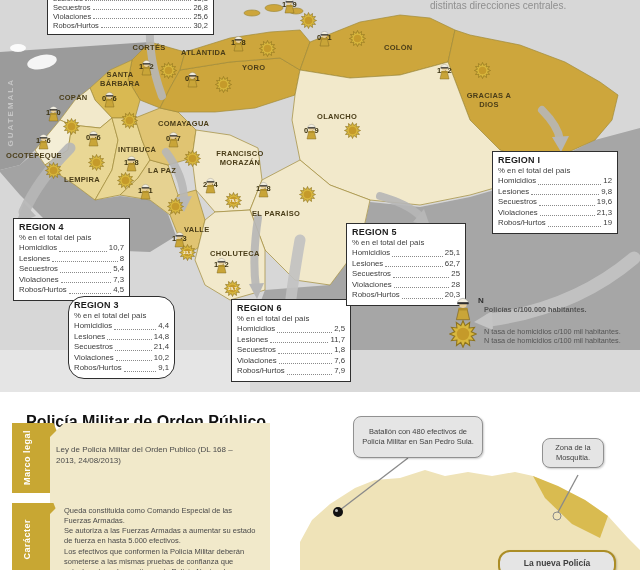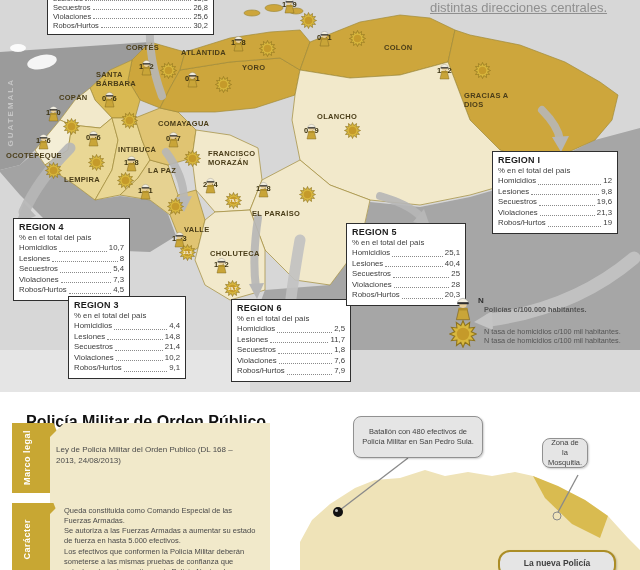--- a/index.html
+++ b/index.html
@@ -1,31 +1,31 @@
 <!DOCTYPE html>
 <html><head>
 <meta charset="utf-8">
 <style>
   html,body{margin:0;padding:0;background:#fff;font-family:"Liberation Sans",sans-serif;}
   .canvas{position:relative;width:640px;height:570px;overflow:hidden;background:#fff;}
   .map-section{position:absolute;top:0;left:0;width:640px;height:392px;background:#d7d7d7;}
   .map-section svg{position:absolute;top:0;left:0;}
-  .dlabel{position:absolute;font-size:7.5px;font-weight:bold;color:#4a3d18;letter-spacing:.3px;line-height:1.15;text-align:left;}
+  .dlabel{position:absolute;font-size:7.5px;font-weight:bold;color:#4a3d18;letter-spacing:.3px;line-height:1.15;text-align:center;}
   .dlabel.nowrap{white-space:nowrap;overflow:hidden;text-align:left;}
   .marker{position:absolute;display:flex;align-items:flex-start;gap:2px;}
   .marker .mval{font-size:7.5px;font-weight:bold;color:#3a3110;margin-top:6px;}
   .star{position:absolute;}
   .region-box{position:absolute;background:#fff;border:1px solid #2f2f2f;padding:3px 5px 4px 5px;box-sizing:border-box;}
   .region-box h3{margin:0 0 1px 0;font-size:9px;font-weight:bold;color:#1c1c1c;letter-spacing:.2px;}
   .region-box .sub{font-size:7.8px;color:#3c3c3c;margin-bottom:1px;}
   .rrow{display:flex;align-items:flex-end;font-size:7.8px;color:#3c3c3c;line-height:10.6px;}
   .rrow .dots{flex:1;border-bottom:1px dotted #8a8a8a;margin:0 2px 2px 2px;}
   .rrow .val{font-weight:normal;}
   .region-box.compact .rrow{line-height:9px;font-size:7.5px;}
-  .top-note{position:absolute;left:430px;top:0px;font-size:13px;color:#8f8f8f;text-decoration:underline;}
+  .top-note{position:absolute;left:430px;top:0px;font-size:10px;color:#8f8f8f;}
   .guate{position:absolute;left:6px;top:78px;writing-mode:vertical-rl;transform:rotate(180deg);font-size:8px;font-weight:bold;color:#c6c6c6;letter-spacing:2px;}
   .legend{position:absolute;left:446px;top:290px;width:194px;}
   .legend .nlab{position:absolute;left:32px;top:6px;font-size:8px;font-weight:bold;color:#2f2f2f;}
   .legend .ltext{position:absolute;left:38px;top:15px;font-size:7.3px;color:#555;font-weight:bold;}
   .legend .ltext2{position:absolute;left:38px;top:37px;font-size:7.3px;color:#555;line-height:9px;}
   .bottom-section{position:absolute;top:392px;left:0;width:640px;height:178px;background:#fff;}
   .bottom-section svg{position:absolute;top:0;left:0;}
   .bs-title{position:absolute;left:10px;top:5px;font-size:16px;font-weight:bold;color:#111;margin:16px;}
   .tab{position:absolute;width:56px;background:#c8a733;clip-path:polygon(0 0,74% 0,100% 50%,74% 100%,0 100%);display:flex;box-shadow:2px 2px 3px rgba(0,0,0,.2);}
   .tab span{writing-mode:vertical-rl;transform:rotate(180deg);margin:auto auto auto 10px;font-size:9px;font-weight:bold;color:#fff;letter-spacing:.5px;}
@@ -360,21 +360,21 @@
             <span>Violaciones</span>
             <span class="dots"></span>
             <span class="val">7,3</span>
           </div>
           <div class="rrow">
             <span>Robos/Hurtos</span>
             <span class="dots"></span>
             <span class="val">4,5</span>
           </div>
         </div>
-        <div class="region-box" style="left: 68px; top: 296px; width: 118px;">
+        <div class="region-box" style="left: 68px; top: 296px; width: 107px; border-radius: 16px;">
           <h3>REGION 3</h3>
           <div class="sub">% en el total del país</div>
           <div class="rrow">
             <span>Homicidios</span>
             <span class="dots"></span>
             <span class="val">4,4</span>
           </div>
           <div class="rrow">
             <span>Lesiones</span>
             <span class="dots"></span>
@@ -429,21 +429,21 @@
           <h3>REGION 5</h3>
           <div class="sub">% en el total del país</div>
           <div class="rrow">
             <span>Homicidios</span>
             <span class="dots"></span>
             <span class="val">25,1</span>
           </div>
           <div class="rrow">
             <span>Lesiones</span>
             <span class="dots"></span>
-            <span class="val">40,4</span>
+            <span class="val">62,7</span>
           </div>
           <div class="rrow">
             <span>Secuestros</span>
             <span class="dots"></span>
             <span class="val">25</span>
           </div>
           <div class="rrow">
             <span>Violaciones</span>
             <span class="dots"></span>
             <span class="val">28</span>
@@ -527,20 +527,20 @@
     </div>
     <div class="note-box" style="left:50px;top:108px;width:220px;height:80px;padding:6px 12px 4px 14px;">
       <div class="ntext" style="font-size:7.5px;">Queda constituida como Comando Especial de las Fuerzas Armadas.
 Se autoriza a las Fuerzas Armadas a aumentar su estado de fuerza en hasta 5.000 efectivos.
 Los efectivos que conformen la Policía Militar deberán someterse a las mismas pruebas de confianza que actualmente se le practican a la Policía Nacional.</div>
     </div>
 
     <div class="callout" style="left:353px;top:24px;width:130px;height:42px;">
       <span>Batallón con 480 efectivos de Policía Militar en San Pedro Sula.</span>
     </div>
-    <div class="callout" style="left:542px;top:46px;width:46px;height:30px;">
+    <div class="callout" style="left:542px;top:46px;width:62px;height:30px;">
       <span>Zona de la Mosquitia.</span>
     </div>
     <div class="callout gold" style="left:498px;top:158px;width:118px;height:28px;">
       <span>La nueva Policía</span>
     </div>
   </div>
 </div>
 
 </body></html>

